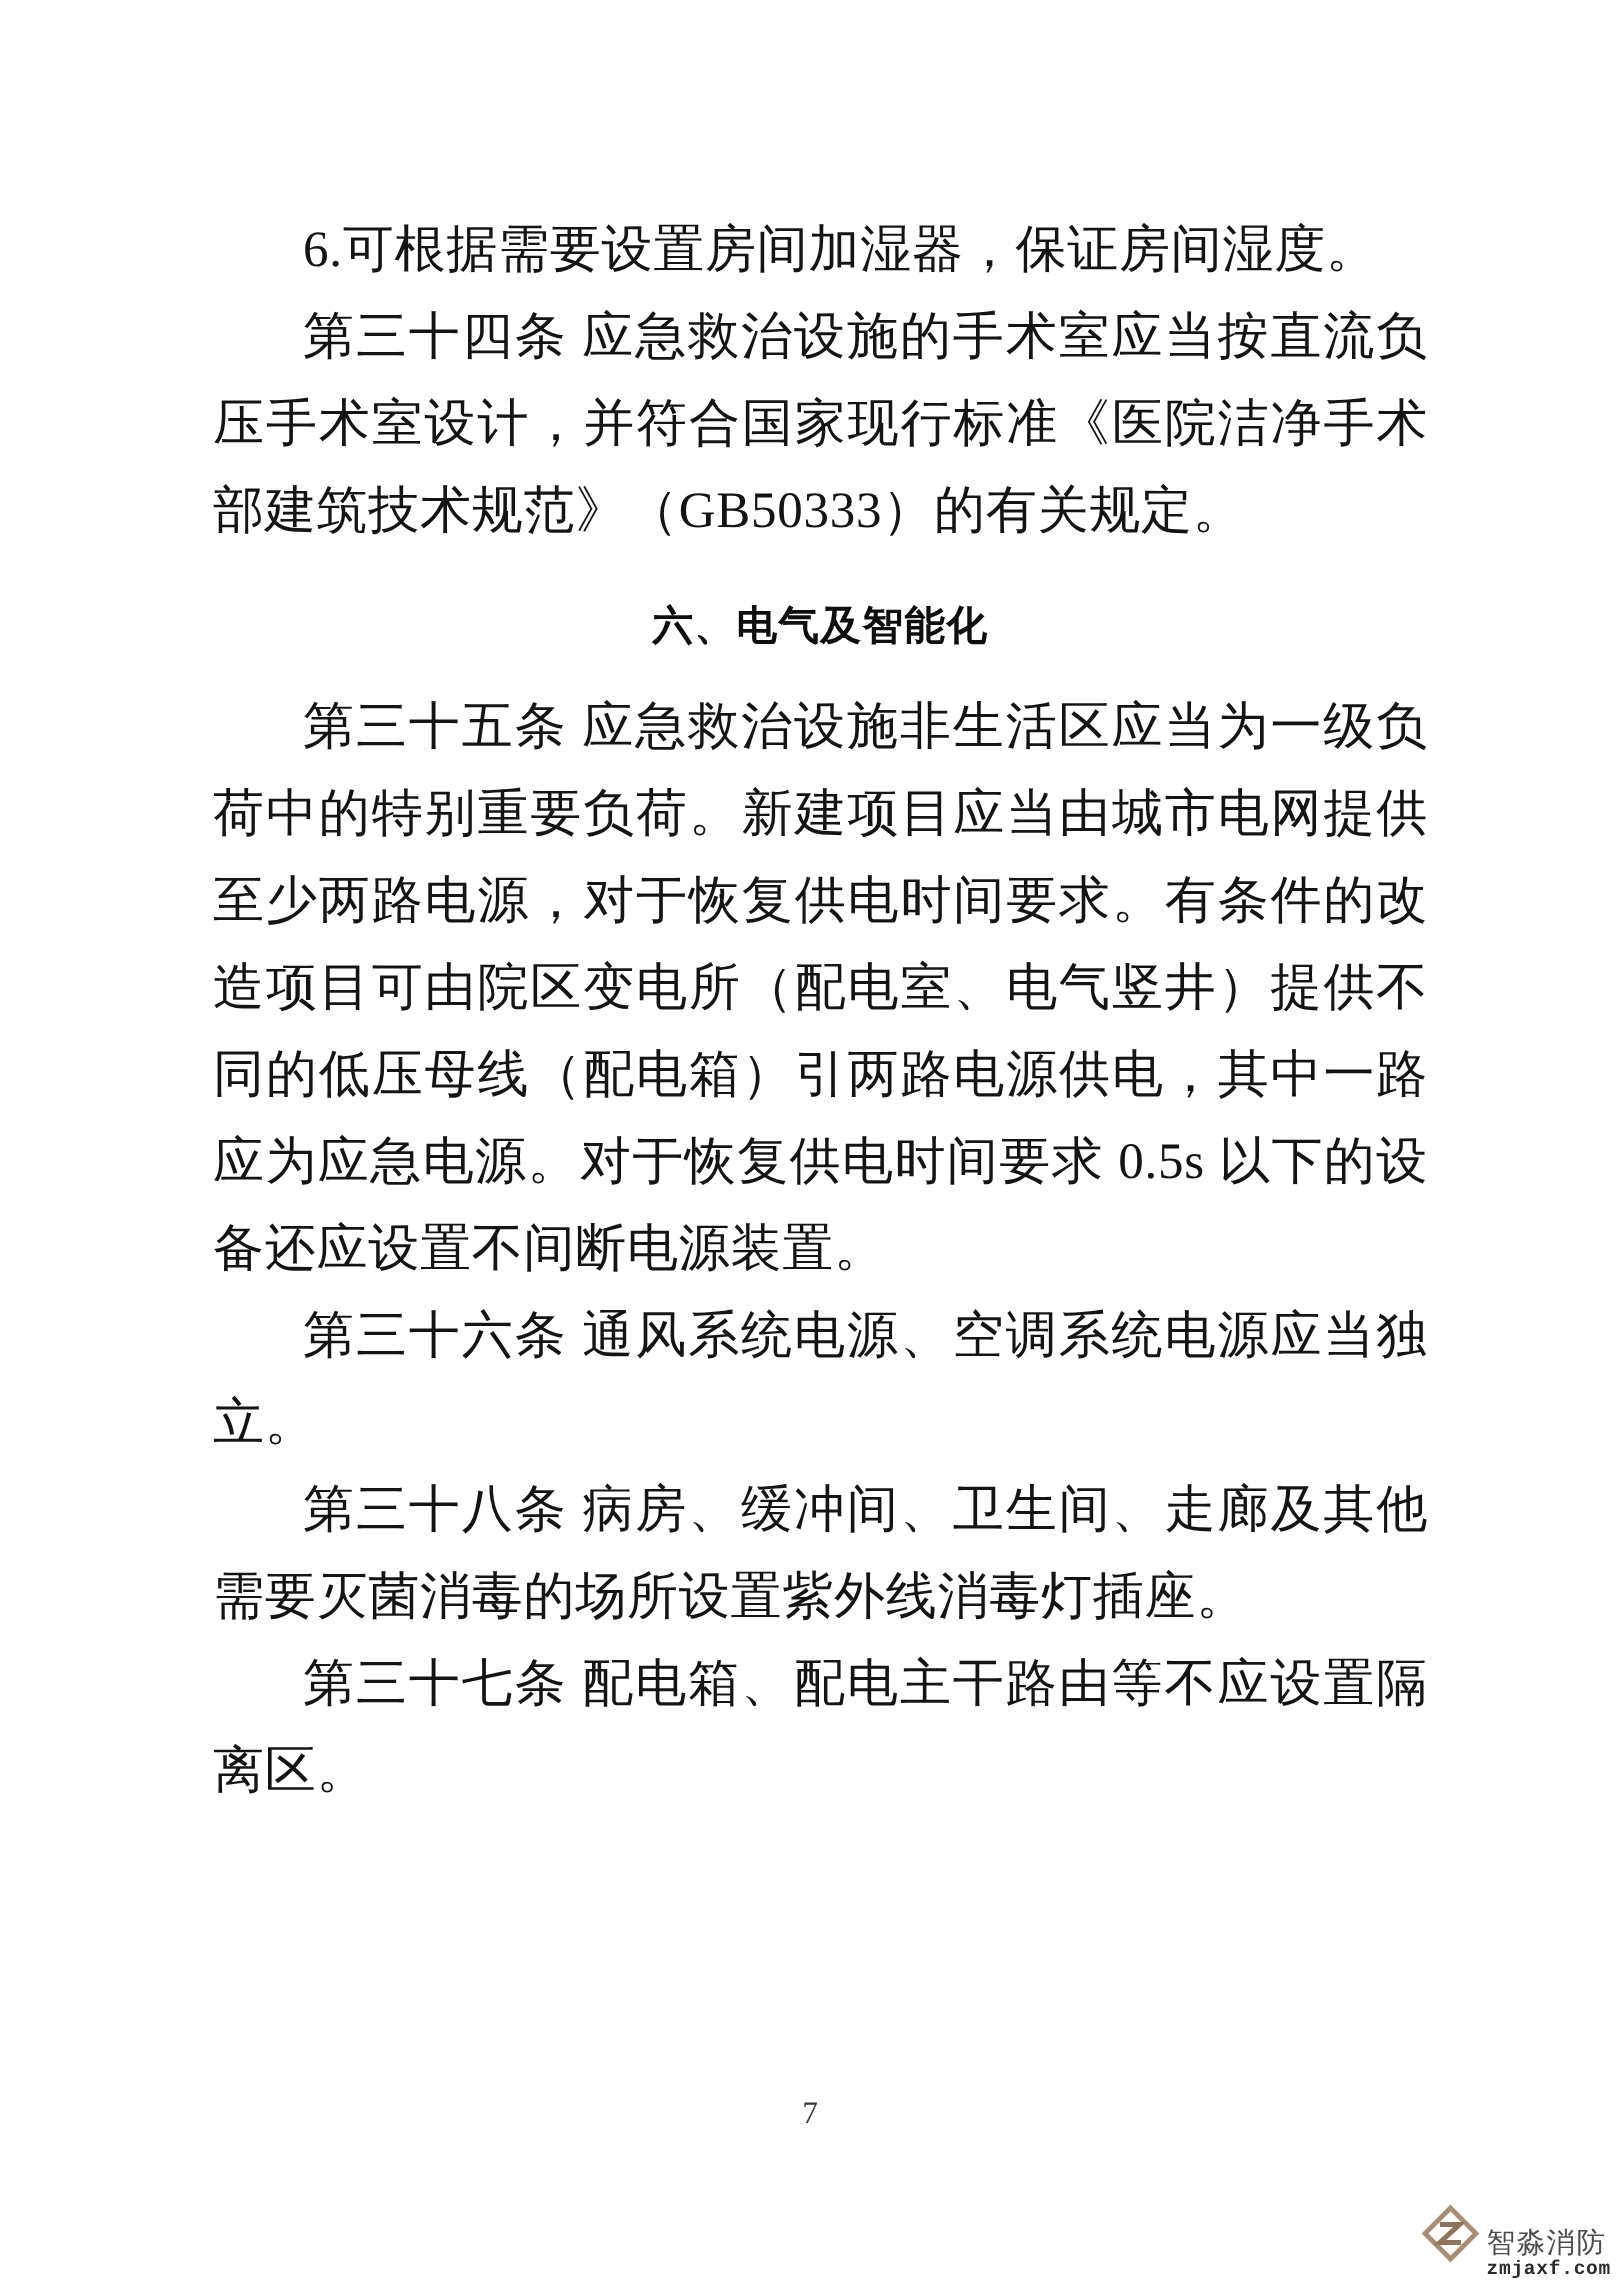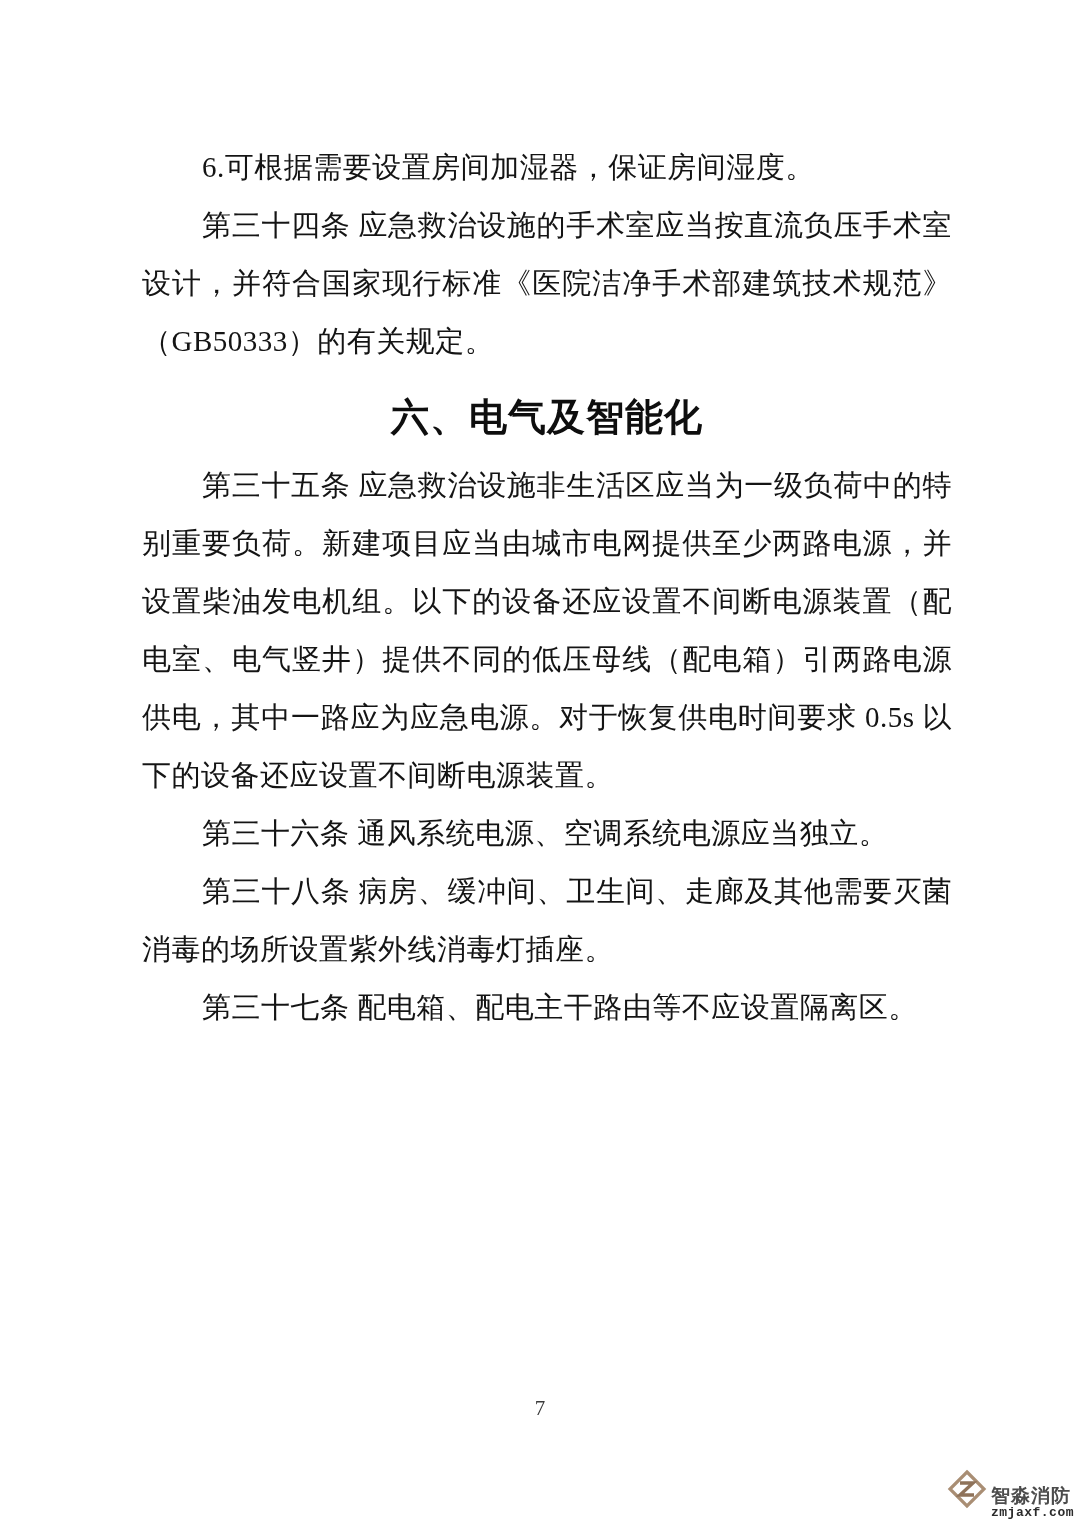--- a/index.html
+++ b/index.html
@@ -17,32 +17,32 @@
     color: #141414;
   }
   .content {
     position: absolute;
     left: 142px;
     top: 138px;
     width: 810px;
   }
   .body-para {
     margin: 0;
-    font-size: 29px;
+    font-size: 34px;
     line-height: 58px;
     text-align: justify;
     text-justify: inter-ideograph;
     text-indent: 60px;
     letter-spacing: 0.5px;
   }
   .section-heading {
     margin: 18px 0 10px 0;
     font-family: "Liberation Sans", "DejaVu Sans", sans-serif;
     font-weight: bold;
-    font-size: 38px;
+    font-size: 27px;
     line-height: 58px;
     text-align: center;
     letter-spacing: 1px;
     color: #0e0e0e;
   }
   .page-number {
     position: absolute;
     left: 0;
     right: 0;
     top: 1396px;
@@ -66,21 +66,21 @@
     flex: 0 0 auto;
   }
   .wm-text {
     display: flex;
     flex-direction: column;
     line-height: 1.05;
   }
   .wm-brand {
     font-family: "Liberation Sans", "DejaVu Sans", sans-serif;
     font-size: 19px;
-    font-weight: 700;
+    font-weight: 400;
     letter-spacing: 1px;
     margin-top: 29px;
   }
   .wm-url {
     font-family: "Liberation Mono", "DejaVu Sans Mono", monospace;
     font-size: 13px;
     font-weight: bold;
     letter-spacing: 0.5px;
   }
 </style>
@@ -89,21 +89,21 @@
 
 <div class="page">
 
   <div class="content">
     <p class="body-para">6.可根据需要设置房间加湿器，保证房间湿度。</p>
 
     <p class="body-para">第三十四条 应急救治设施的手术室应当按直流负压手术室设计，并符合国家现行标准《医院洁净手术部建筑技术规范》（GB50333）的有关规定。</p>
 
     <h2 class="section-heading">六、电气及智能化</h2>
 
-    <p class="body-para">第三十五条 应急救治设施非生活区应当为一级负荷中的特别重要负荷。新建项目应当由城市电网提供至少两路电源，并设置柴油发电机组。以下的设备还应设置不间断电源装置（配电室、电气竖井）提供不同的低压母线（配电箱）引两路电源供电，其中一路应为应急电源。对于恢复供电时间要求 0.5s 以下的设备还应设置不间断电源装置。</p>
+    <p class="body-para">第三十五条 应急救治设施非生活区应当为一级负荷中的特别重要负荷。新建项目应当由城市电网提供至少两路电源，对于恢复供电时间要求。有条件的改造项目可由院区变电所（配电室、电气竖井）提供不同的低压母线（配电箱）引两路电源供电，其中一路应为应急电源。对于恢复供电时间要求 0.5s 以下的设备还应设置不间断电源装置。</p>
 
     <p class="body-para">第三十六条 通风系统电源、空调系统电源应当独立。</p>
 
     <p class="body-para">第三十八条 病房、缓冲间、卫生间、走廊及其他需要灭菌消毒的场所设置紫外线消毒灯插座。</p>
 
     <p class="body-para">第三十七条 配电箱、配电主干路由等不应设置隔离区。</p>
 
 
   </div>
 

